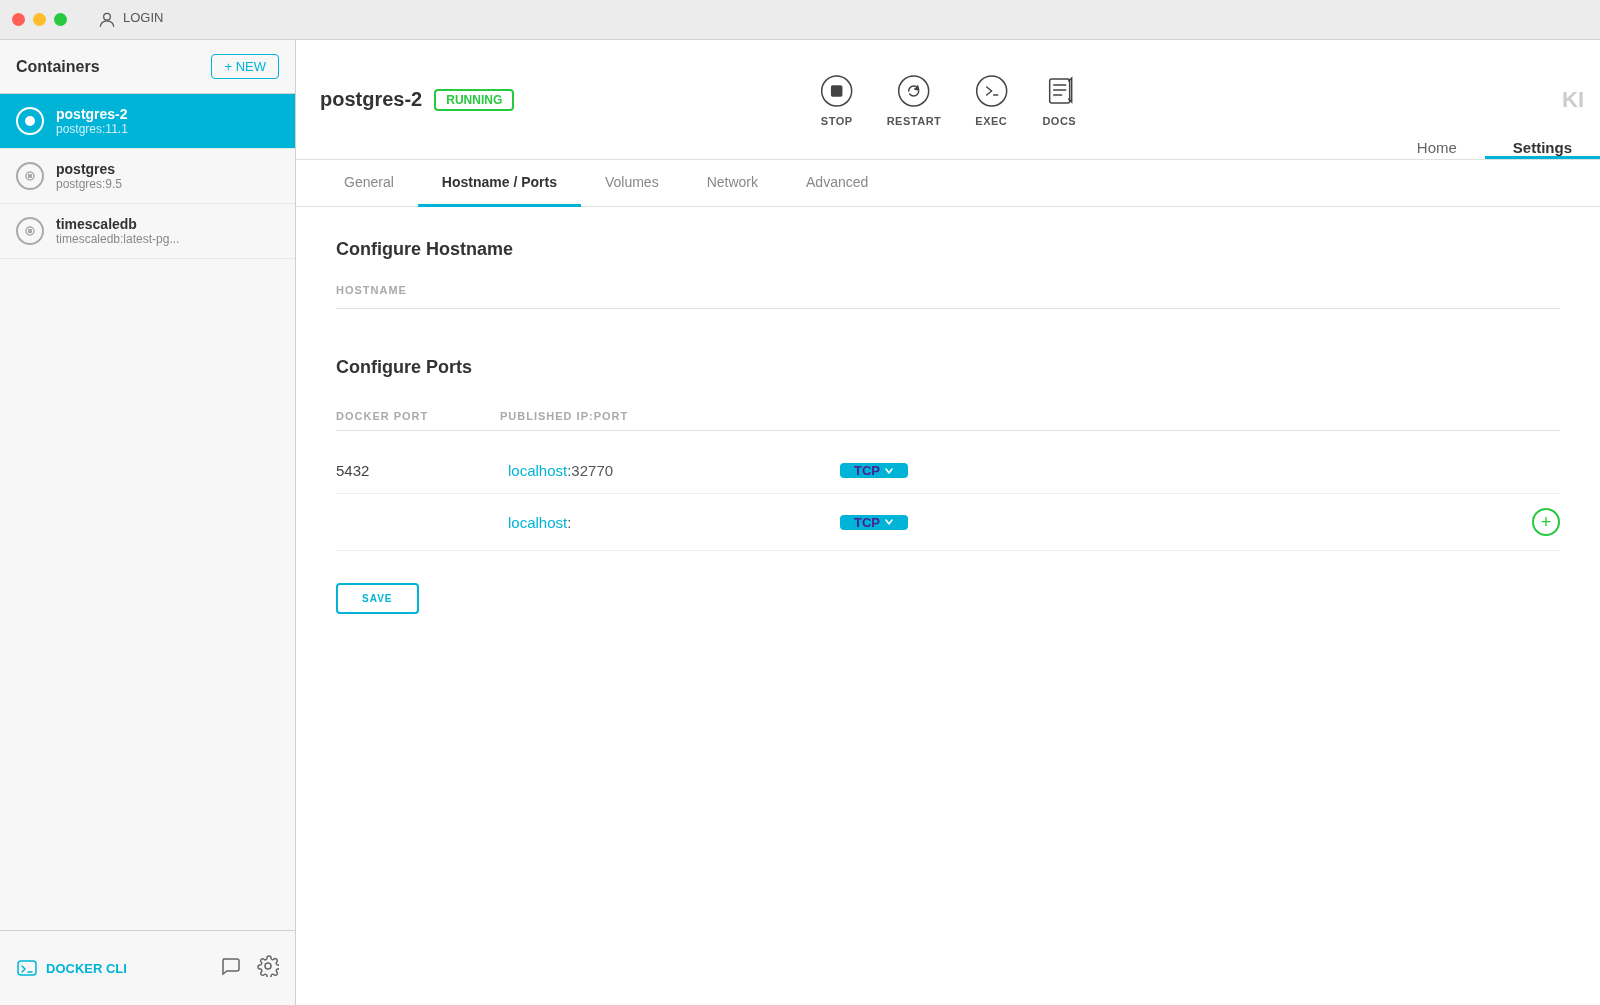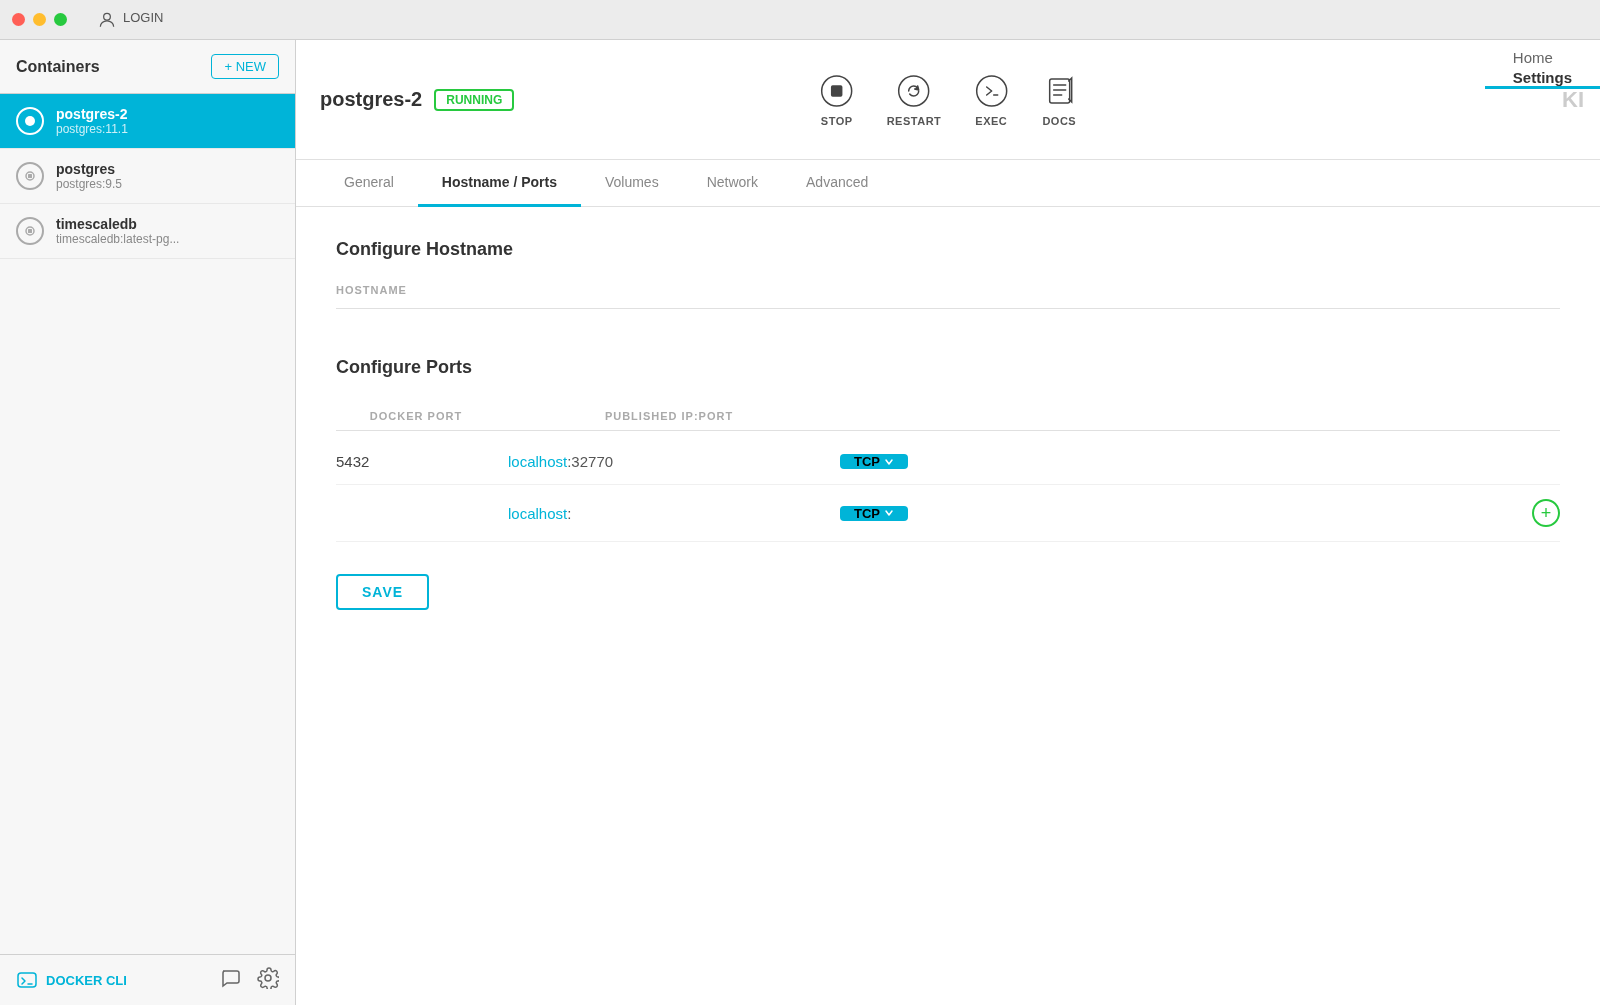--- a/index.html
+++ b/index.html
@@ -99,21 +99,21 @@
     .item-icon.active-icon { border-color: white; }
     .item-icon.inactive-icon { border-color: #aaa; color: #aaa; }
     .item-text { display: flex; flex-direction: column; }
     .item-name { font-size: 14px; font-weight: 600; color: #333; }
     .item-sub { font-size: 12px; color: #888; }
 
     .sidebar-footer {
       display: flex;
       align-items: center;
       justify-content: space-between;
-      padding: 12px 16px;
+      padding: 24px 16px;
       border-top: 1px solid #d0d0d0;
       background: #f7f7f7;
     }
     .docker-cli {
       display: flex;
       align-items: center;
       gap: 8px;
       color: #00b4d8;
       font-size: 13px;
       font-weight: 600;
@@ -175,26 +175,25 @@
       gap: 6px;
       cursor: pointer;
       color: #444;
     }
     .toolbar-item svg { width: 36px; height: 36px; }
     .toolbar-label { font-size: 11px; font-weight: 600; color: #555; letter-spacing: 0.5px; }
 
     
     .top-nav {
       display: flex;
-      align-items: flex-start;
+      align-items: flex-end;
       height: 100%;
       position: absolute;
       right: 0;
-      top: 9px;
-      flex-direction: column;
+      top: 0;
     }
     .top-nav-item {
       display: flex;
       align-items: center;
       padding: 0 28px;
       font-size: 15px;
       font-weight: 500;
       color: #666;
       cursor: pointer;
       border-bottom: 3px solid transparent;
@@ -261,44 +260,43 @@
     .field-value {
       font-size: 15px;
       color: #555;
       flex: 1;
     }
 
     
     .ports-section {}
     .ports-table-header {
       display: flex;
-      gap: 13px;
+      gap: 4px;
       padding: 8px 0;
       border-bottom: 1px solid #e0e0e0;
-      margin-bottom: 8px;
-      text-align: center;
+      margin-bottom: 17px;
     }
     .col-docker { width: 160px; font-size: 11px; font-weight: 700; color: #aaa; letter-spacing: 1px; }
     .col-published { width: 320px; font-size: 11px; font-weight: 700; color: #aaa; letter-spacing: 1px; }
 
     .port-row {
       display: flex;
       align-items: center;
       gap: 12px;
       padding: 14px 0;
       border-bottom: 1px solid #f0f0f0;
     }
     .port-docker { width: 160px; font-size: 15px; color: #444; }
     .port-published { width: 320px; font-size: 15px; }
     .port-published a { color: #00b4d8; text-decoration: none; }
     .port-published span { color: #555; }
 
     .tcp-btn {
       background: #00b4d8;
-      color: #000000;
+      color: #4c1d95;
       border: none;
       padding: 0 14px;
       border-radius: 4px;
       font-size: 13px;
       font-weight: 600;
       cursor: pointer;
       display: flex;
       align-items: center;
       gap: 4px;
       margin-right: 24px;
@@ -320,21 +318,21 @@
       margin-left: auto;
     }
 
     .save-btn {
       margin-top: 32px;
       border: 2px solid #00b4d8;
       color: #00b4d8;
       background: transparent;
       padding: 8px 24px;
       border-radius: 4px;
-      font-size: 14px;
+      font-size: 10px;
       font-weight: 700;
       letter-spacing: 1px;
       cursor: pointer;
     }
 
     
     .ki-logo {
       position: absolute;
       right: 16px;
       top: 50%;

